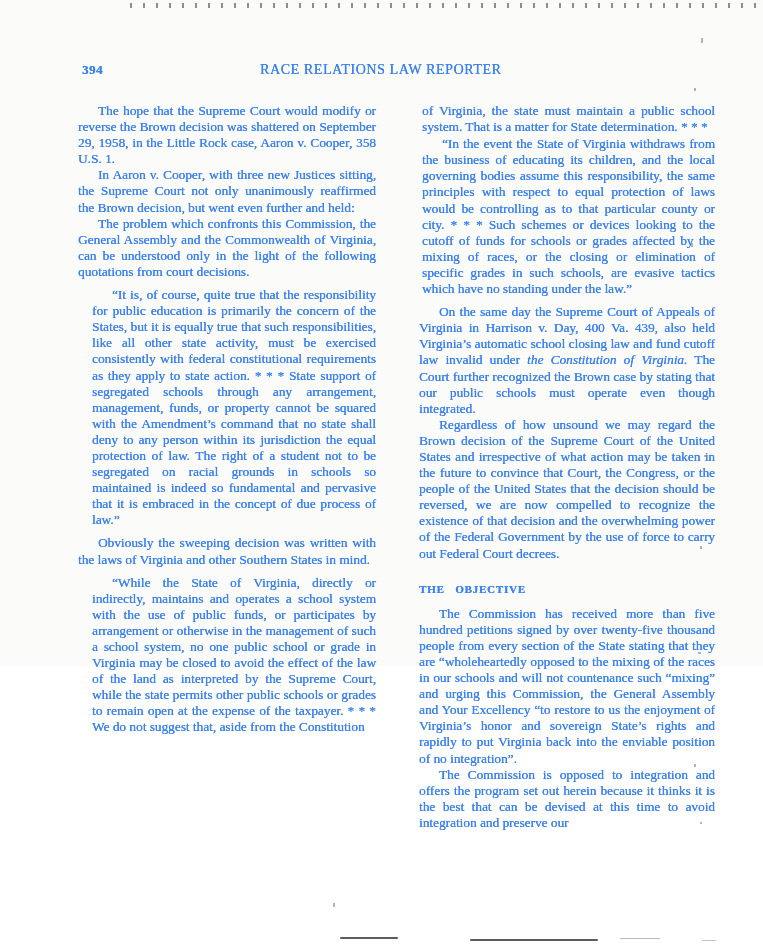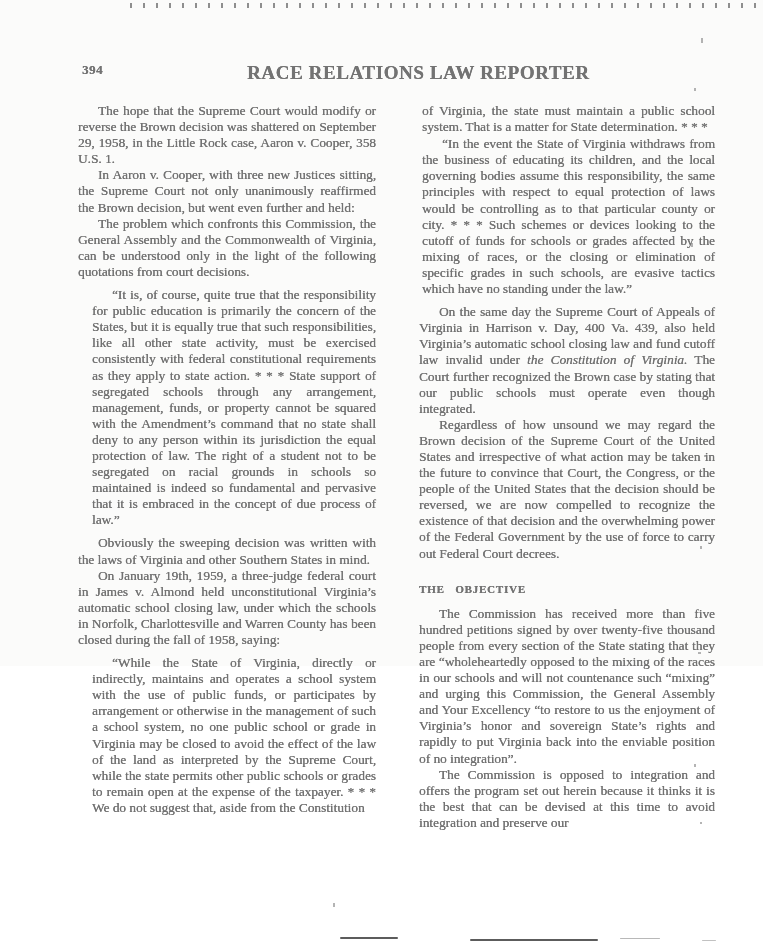--- a/index.html
+++ b/index.html
@@ -6,36 +6,36 @@
   body {
     width: 763px; height: 944px;
     background: #ffffff;
     font-family: "Liberation Serif", "DejaVu Serif", serif;
     overflow: hidden;
   }
   .page {
     position: relative;
     width: 763px; height: 666px;
     background: #fbfbfa;
-    color: #737373;
+    color: #3b82f6;
   }
   
   .top-dotted {
     position: absolute; top: 3px; left: 130px; right: 0; height: 5px;
     background: repeating-linear-gradient(90deg, #6a6a6a 0 2px, transparent 2px 13px);
     opacity: .75;
   }
   .page-number {
     position: absolute; top: 62px; left: 82px;
     font-size: 13px; font-weight: bold; letter-spacing: .5px;
     text-shadow: .2px 0 0 currentColor;
   }
   .running-head {
-    position: absolute; top: 62px; left: 247px;
-    font-size: 19px; font-weight: bold; letter-spacing: .6px;
+    position: absolute; top: 62px; left: 260px;
+    font-size: 14px; font-weight: normal; letter-spacing: .6px;
     text-shadow: .2px 0 0 currentColor;
     white-space: nowrap;
   }
   .col {
     position: absolute; top: 103px;
     width: 298px;
     font-size: 13.3px; line-height: 16.1px;
     text-align: justify;
     text-shadow: .25px 0 0 currentColor;
   }
@@ -66,21 +66,20 @@
 
   <div class="page-number">394</div>
   <div class="running-head">RACE RELATIONS LAW REPORTER</div>
 
   <div class="col col-left">
     <p class="para">The hope that the Supreme Court would modify or reverse the Brown decision was shattered on September 29, 1958, in the Little Rock case, Aaron v. Cooper, 358 U.S. 1.</p>
     <p class="para">In Aaron v. Cooper, with three new Justices sitting, the Supreme Court not only unanimously reaffirmed the Brown decision, but went even further and held:</p>
     <p class="para">The problem which confronts this Commission, the General Assembly and the Commonwealth of Virginia, can be understood only in the light of the following quotations from court decisions.</p>
     <p class="quote">“It is, of course, quite true that the responsibility for public education is primarily the concern of the States, but it is equally true that such responsibilities, like all other state activity, must be exercised consistently with federal constitutional requirements as they apply to state action. * * * State support of segregated schools through any arrangement, management, funds, or property cannot be squared with the Amendment’s command that no state shall deny to any person within its jurisdiction the equal protection of law. The right of a student not to be segregated on racial grounds in schools so maintained is indeed so fundamental and pervasive that it is embraced in the concept of due process of law.”</p>
     <p class="para">Obviously the sweeping decision was written with the laws of Virginia and other Southern States in mind.</p>
-    <p class="para">On January 19th, 1959, a three-judge federal court in James v. Almond held unconstitutional Virginia’s automatic school closing law, under which the schools in Norfolk, Charlottesville and Warren County has been closed during the fall of 1958, saying:</p>
     <p class="quote">“While the State of Virginia, directly or indirectly, maintains and operates a school system with the use of public funds, or participates by arrangement or otherwise in the management of such a school system, no one public school or grade in Virginia may be closed to avoid the effect of the law of the land as interpreted by the Supreme Court, while the state permits other public schools or grades to remain open at the expense of the taxpayer. * * * We do not suggest that, aside from the Constitution</p>
   </div>
 
   <div class="col col-right">
     <p class="quote-cont">of Virginia, the state must maintain a public school system. That is a matter for State determination. * * *</p>
     <p class="quote-follow">“In the event the State of Virginia withdraws from the business of educating its children, and the local governing bodies assume this responsibility, the same principles with respect to equal protection of laws would be controlling as to that particular county or city. * * * Such schemes or devices looking to the cutoff of funds for schools or grades affected by the mixing of races, or the closing or elimination of specific grades in such schools, are evasive tactics which have no standing under the law.”</p>
     <p class="para"><span>On the same day the Supreme Court of Appeals of Virginia in Harrison v. Day, 400 Va. 439, also held Virginia’s automatic school closing law and fund cutoff law invalid under </span><em class="case-ital">the Constitution of Virginia.</em><span> The Court further recognized the Brown case by stating that our public schools must operate even though integrated.</span></p>
     <p class="para">Regardless of how unsound we may regard the Brown decision of the Supreme Court of the United States and irrespective of what action may be taken in the future to convince that Court, the Congress, or the people of the United States that the decision should be reversed, we are now compelled to recognize the existence of that decision and the overwhelming power of the Federal Government by the use of force to carry out Federal Court decrees.</p>
     <h2 class="objective">THE OBJECTIVE</h2>
     <p class="para">The Commission has received more than five hundred petitions signed by over twenty-five thousand people from every section of the State stating that they are “wholeheartedly opposed to the mixing of the races in our schools and will not countenance such “mixing” and urging this Commission, the General Assembly and Your Excellency “to restore to us the enjoyment of Virginia’s honor and sovereign State’s rights and rapidly to put Virginia back into the enviable position of no integration”.</p>

